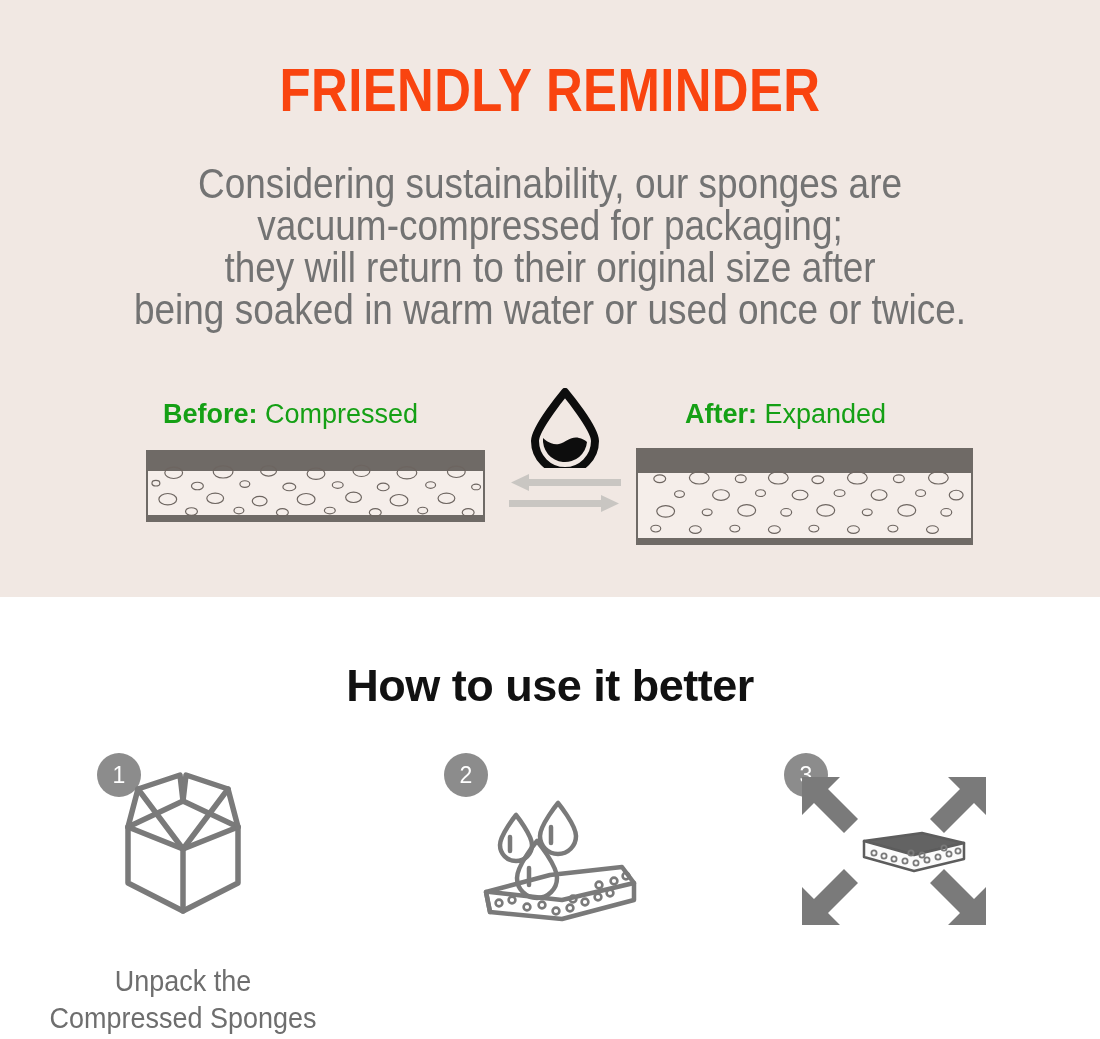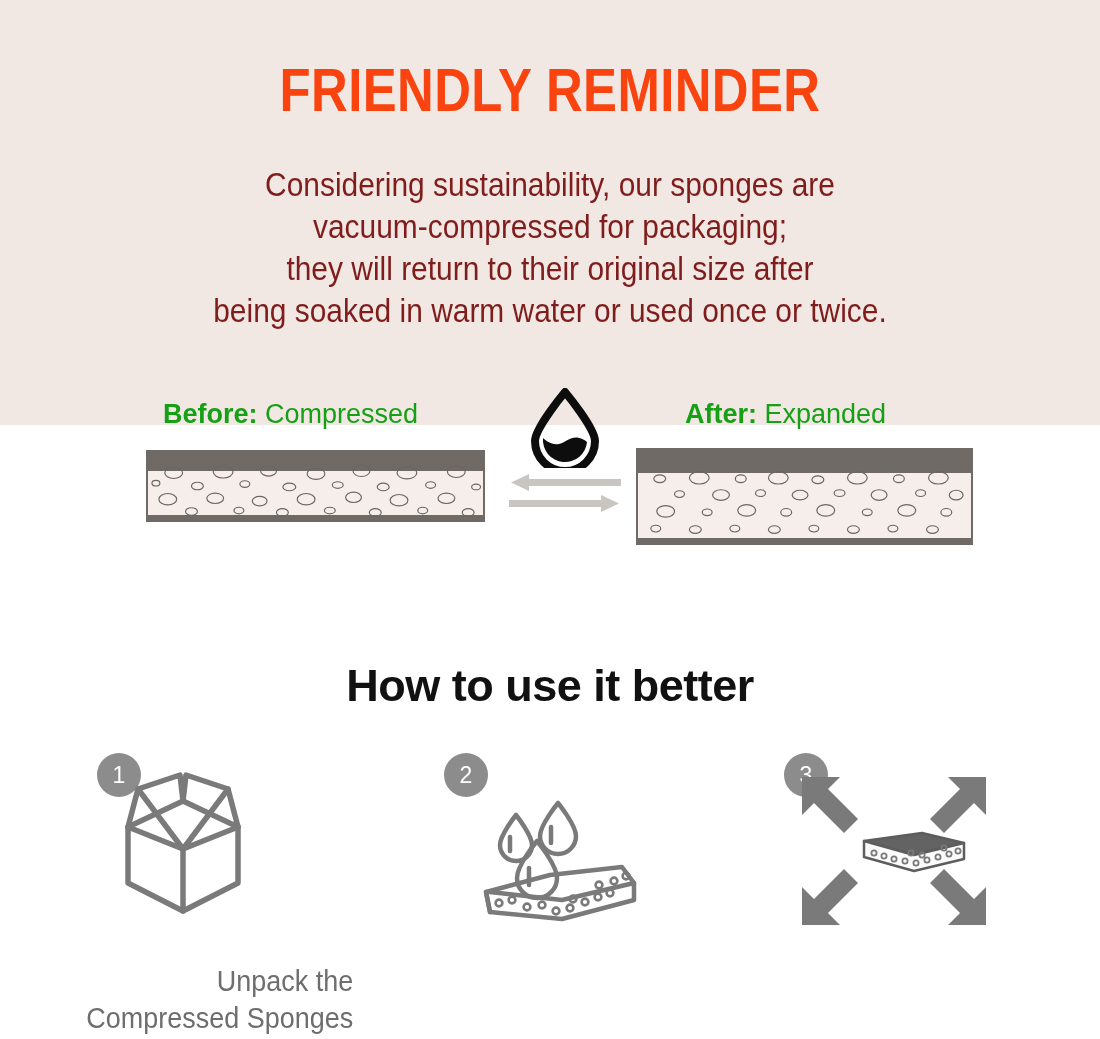--- a/index.html
+++ b/index.html
@@ -15,21 +15,21 @@
     width: 1100px;
     height: 1039px;
     background: #ffffff;
   }
 
   
   .top-panel {
     position: absolute;
     left: 0; top: 0;
     width: 1100px;
-    height: 425px;
+    height: 597px;
     background: #f1e8e3;
   }
 
   .headline {
     position: absolute;
     left: 0; top: 55px;
     width: 1100px;
     text-align: center;
     font-family: "Liberation Sans Narrow", "Liberation Sans", sans-serif;
     font-weight: bold;
@@ -41,23 +41,23 @@
     transform-origin: center top;
     white-space: nowrap;
   }
 
   .body-copy {
     position: absolute;
     left: 0; top: 163px;
     width: 1100px;
     text-align: center;
     font-family: "Liberation Sans Narrow", "Liberation Sans", sans-serif;
-    font-size: 34px;
+    font-size: 42px;
     line-height: 42px;
-    color: #7f1d1d;
+    color: #737373;
   }
   .body-copy .ln {
     display: block;
     transform: scaleX(0.88);
     white-space: nowrap;
   }
 
   
   .lbl {
     position: absolute;
@@ -159,21 +159,21 @@
     top: 26px;
   }
   .step-1 .art { left: 108px; }
   .step-2 .art { left: 88px; }
   .step-3 .art { left: 62px; }
 
   .caption {
     position: absolute;
     left: 0; top: 218px;
     width: 366px;
-    text-align: right;
+    text-align: center;
     font-family: "Liberation Sans Narrow", "Liberation Sans", sans-serif;
     font-size: 29px;
     line-height: 37px;
     color: #6e6e6e;
   }
   .caption .ln { display: block; transform: scaleX(0.93); white-space: nowrap; }
 </style>
 </head>
 <body>
 

